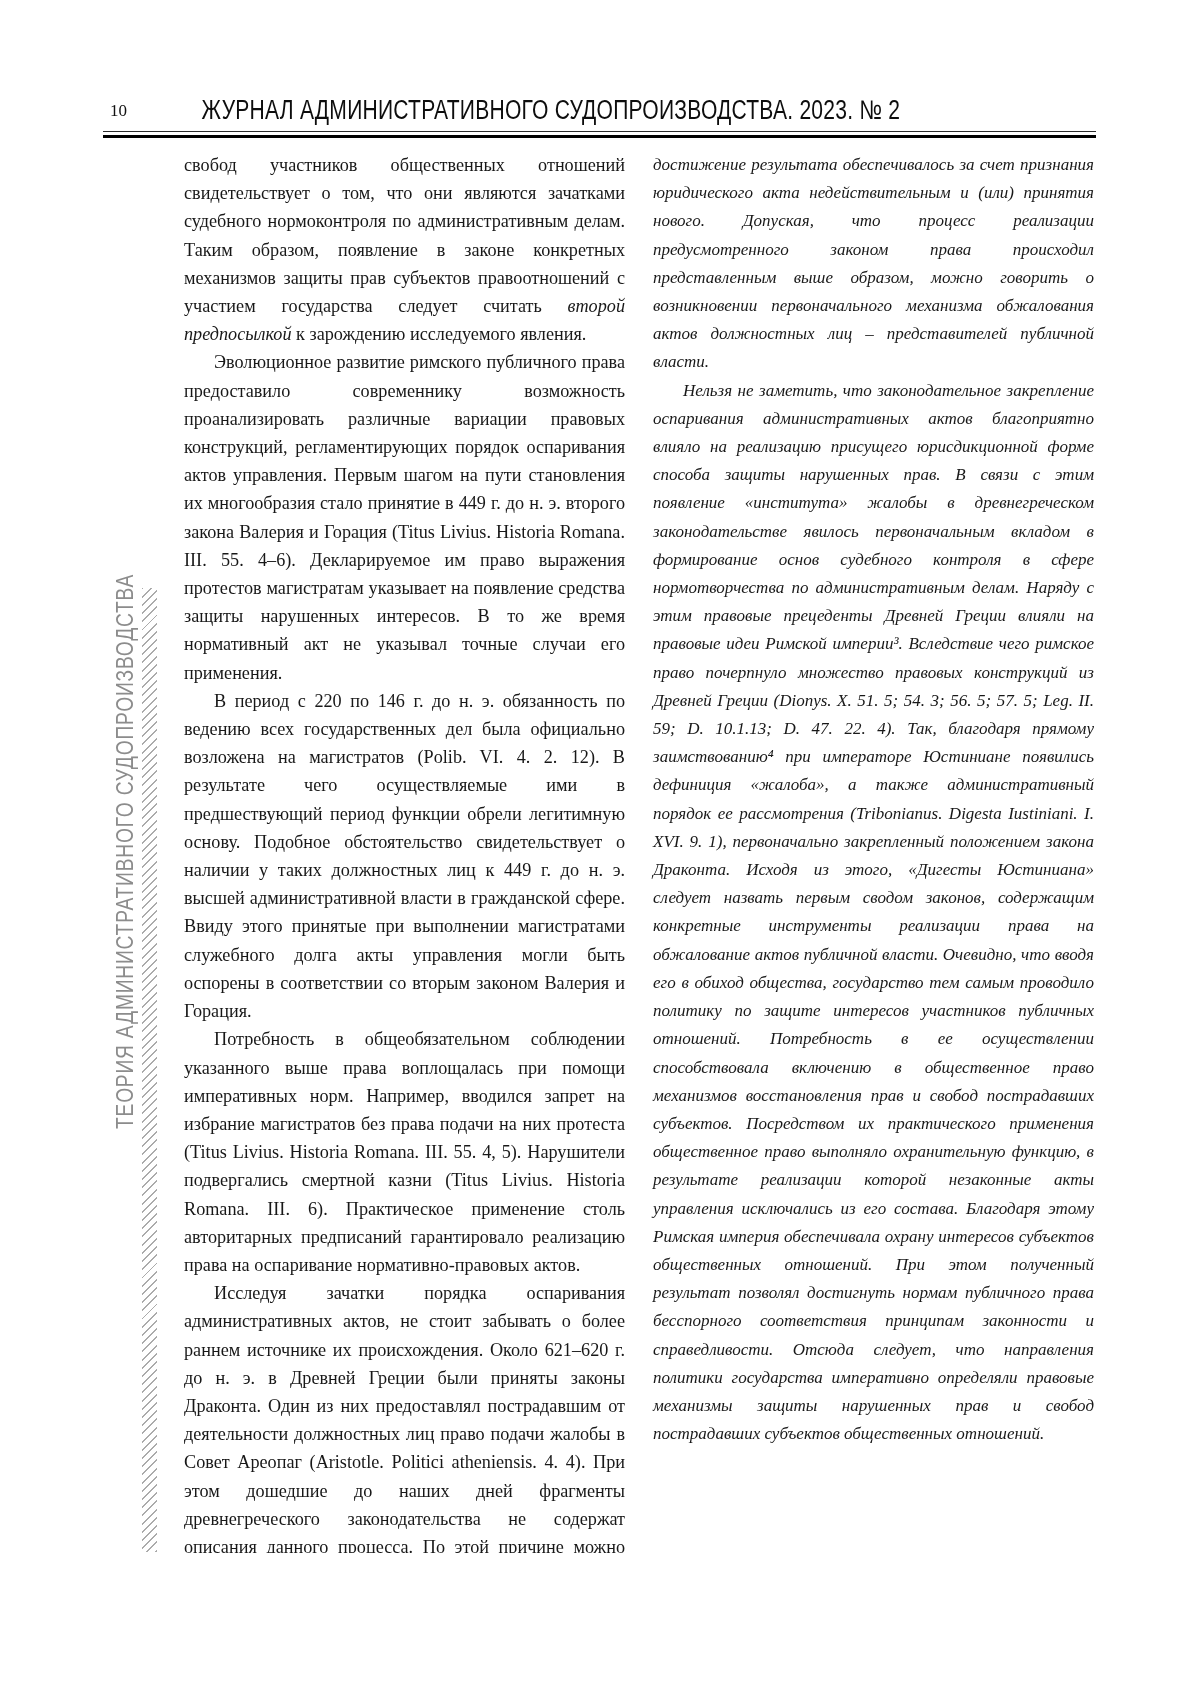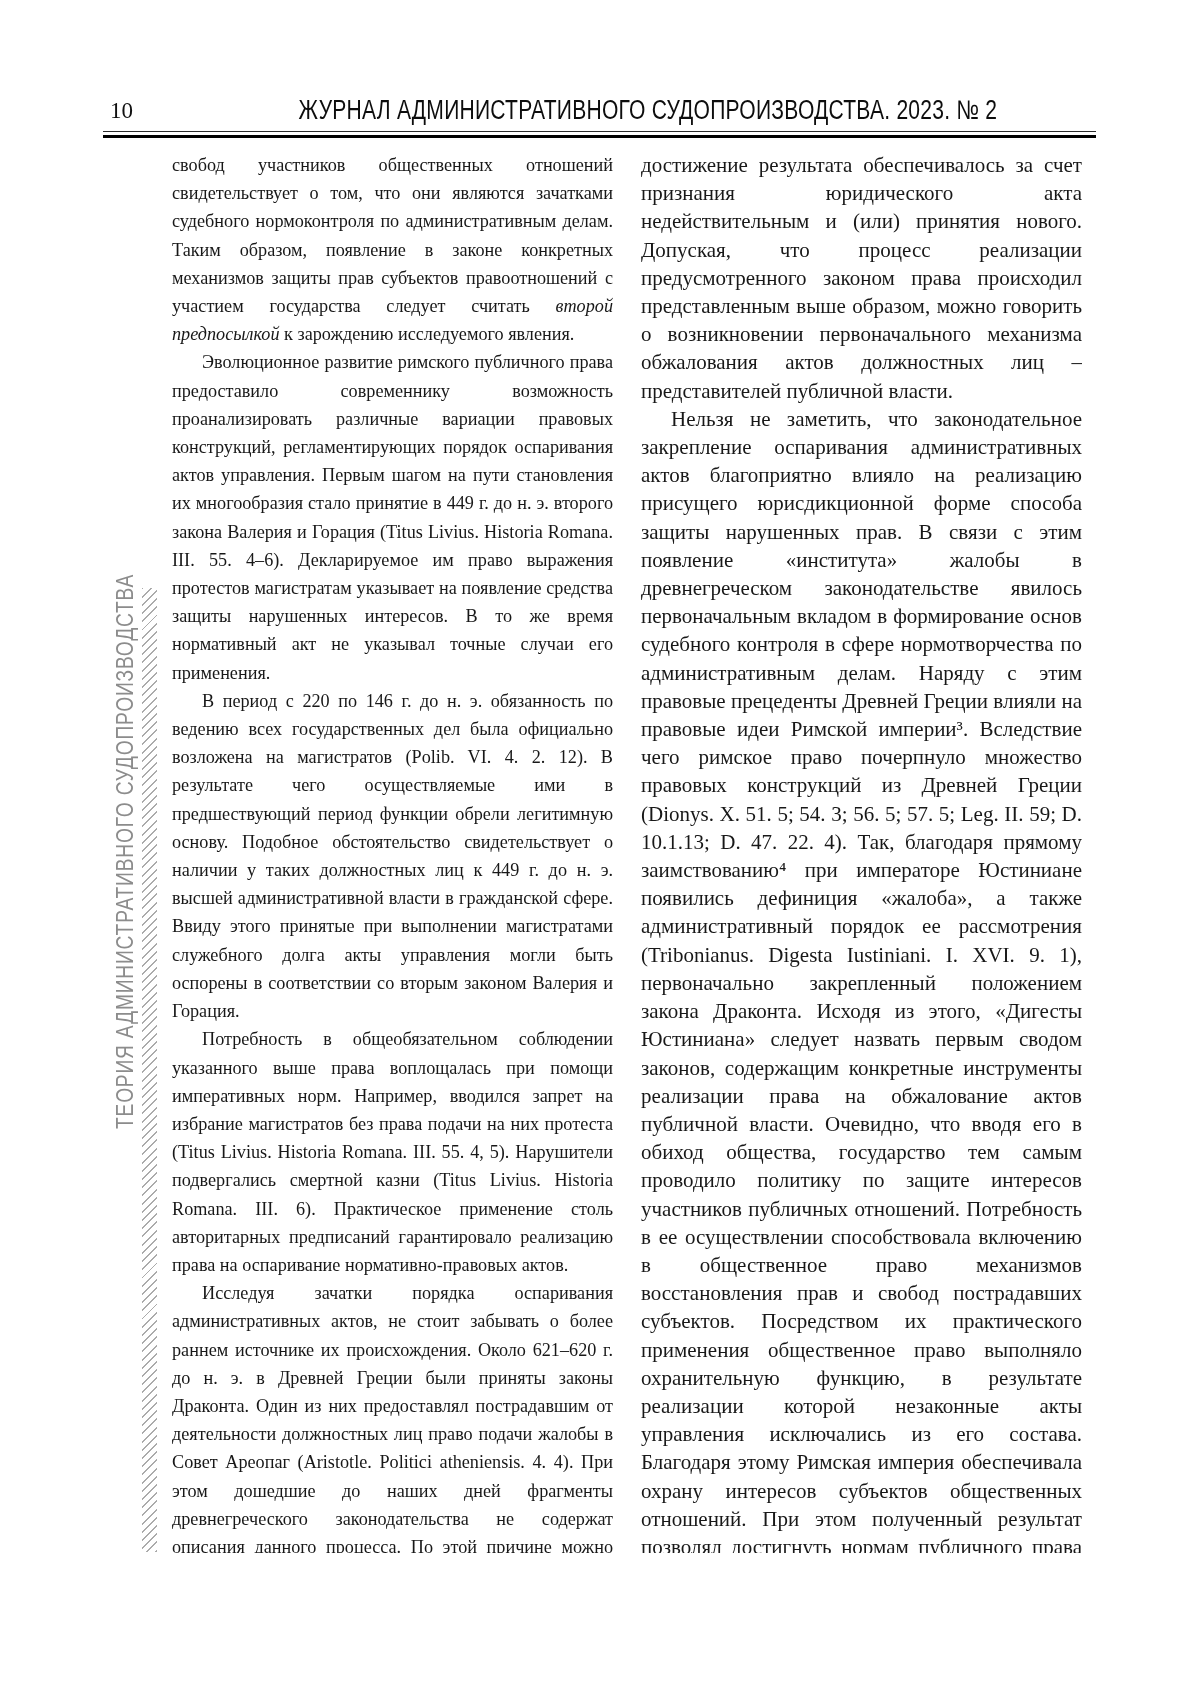--- a/index.html
+++ b/index.html
@@ -12,30 +12,30 @@
     overflow: hidden;
     font-family: "Liberation Serif", serif;
     color: #161616;
   }
 
   
   .header-num {
     position: absolute;
     left: 110px;
     top: 98px;
-    font-size: 23px;
+    font-size: 17px;
     line-height: 26px;
     color: #111111;
   }
   .header-title-wrap {
     position: absolute;
     left: 103px;
     width: 993px;
     top: 96px;
-    text-align: right;
+    text-align: left;
   }
   .header-title {
     display: inline-block;
     font-family: "Liberation Sans", sans-serif;
     font-size: 27px;
     line-height: 28px;
     letter-spacing: 0.3px;
     white-space: nowrap;
     transform: scaleX(0.78);
     transform-origin: center;
@@ -77,35 +77,35 @@
     background: repeating-linear-gradient(
       135deg,
       #ababab 0px, #ababab 1.4px,
       rgba(0,0,0,0) 1.4px, rgba(0,0,0,0) 5.8px
     );
   }
 
   
   .columns {
     position: absolute;
-    left: 172px;
+    left: 184px;
     top: 151px;
     width: 910px;
     height: 1402px;
     overflow: hidden;
     display: flex;
     gap: 28px;
   }
   .col {
     width: 441px;
     text-align: justify;
     color: #181818;
   }
   .col-left  { font-size: 18.2px; line-height: 28.2px; }
-  .col-right { font-size: 21px; line-height: 28.2px; }
+  .col-right { font-size: 17px; line-height: 28.2px; font-style: italic; }
   .col p {
     margin: 0;
     padding: 0;
     text-indent: 30px;
     hyphens: auto;
     -webkit-hyphens: auto;
   }
   .col p.cont { text-indent: 0; }
   .col em { font-style: italic; }
 </style>

